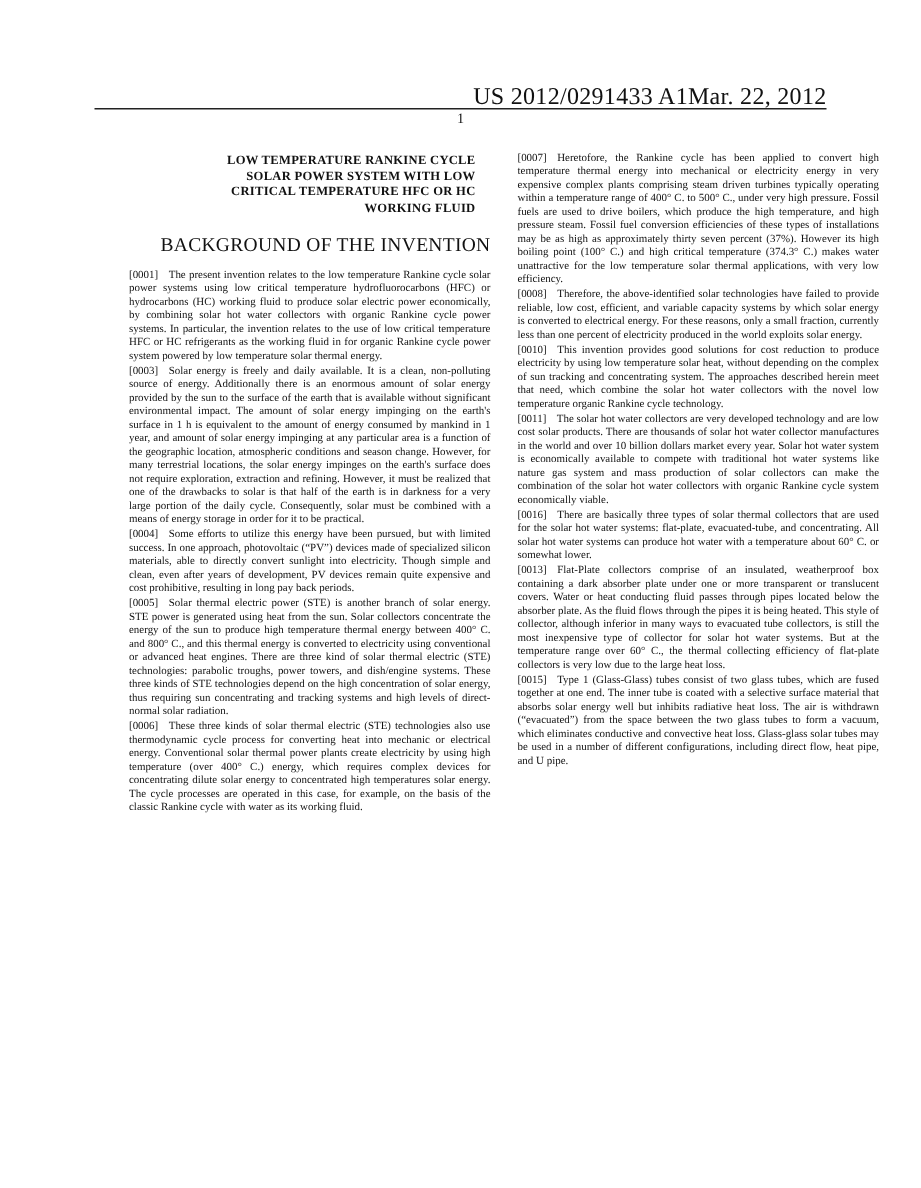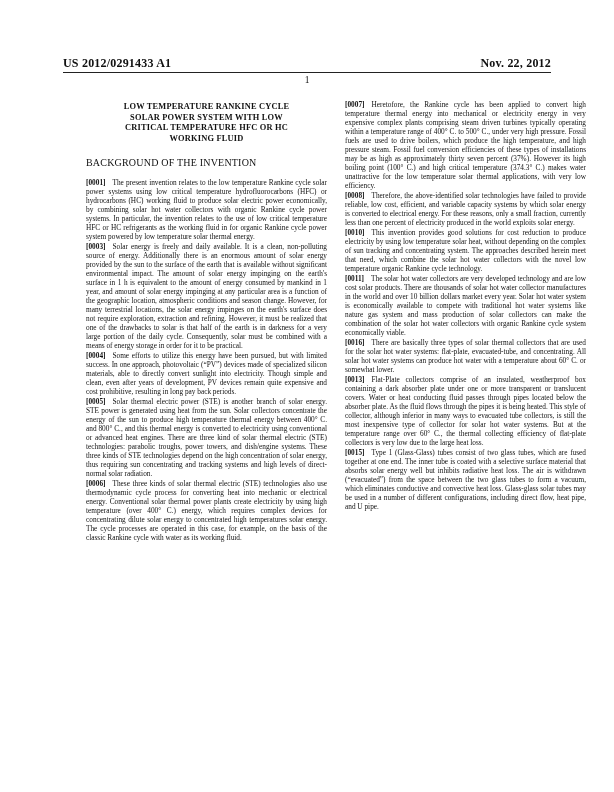--- a/index.html
+++ b/index.html
@@ -6,62 +6,62 @@
   html, body { margin: 0; padding: 0; background: #ffffff; }
   .page {
     width: 614px; height: 792px; position: relative;
     background: #ffffff; color: #111;
     font-family: "Liberation Serif", serif;
     overflow: hidden;
     outline: 1px solid #cccccc;
   }
   .header {
     position: absolute; top: 56px; left: 63px; right: 63px;
-    display: flex; justify-content: space-between;
-    font-size: 12px; font-weight: 700; letter-spacing: 0.2px;
+    display: flex; justify-content: flex-end;
+    font-size: 16px; font-weight: 400; letter-spacing: 0.2px;
   }
   .rule {
     position: absolute; top: 72px; left: 63px; right: 63px;
     border-top: 1px solid #222;
   }
   .page-number {
     position: absolute; top: 75px; left: 0; right: 0;
     text-align: center; font-size: 9.5px;
   }
   .columns {
     position: absolute; top: 100px; left: 86px; width: 500px;
     display: flex; gap: 18px;
   }
   .col {
     width: 241px;
     font-size: 7.3px; line-height: 9px;
     text-align: justify;
   }
   .title {
-    font-weight: 700; text-align: center;
+    font-weight: 700; text-align: right;
     font-size: 8.4px; line-height: 10.5px;
     white-space: pre-line;
     margin: 2px 10px 14px 10px;
     letter-spacing: 0.2px;
   }
   .section-heading {
-    text-align: left; font-size: 10px;
+    text-align: right; font-size: 13px;
     margin: 0 0 11px 0; letter-spacing: 0.2px;
   }
   .para { margin: 0 0 1px 0; }
-  .ptag { font-weight: 700; margin-right: 7px; }
+  .ptag { font-weight: 400; margin-right: 7px; }
 </style>
 </head>
 <body>
 
 <div class="page">
 
   <div class="header">
     <span>US 2012/0291433 A1</span>
-    <span>Nov. 22, 2012</span>
+    <span>Mar. 22, 2012</span>
   </div>
 
   <div class="rule"></div>
 
   <div class="page-number">1</div>
 
   <div class="columns">
     <div class="col" id="left-col">
       <div class="title">LOW TEMPERATURE RANKINE CYCLE
 SOLAR POWER SYSTEM WITH LOW

